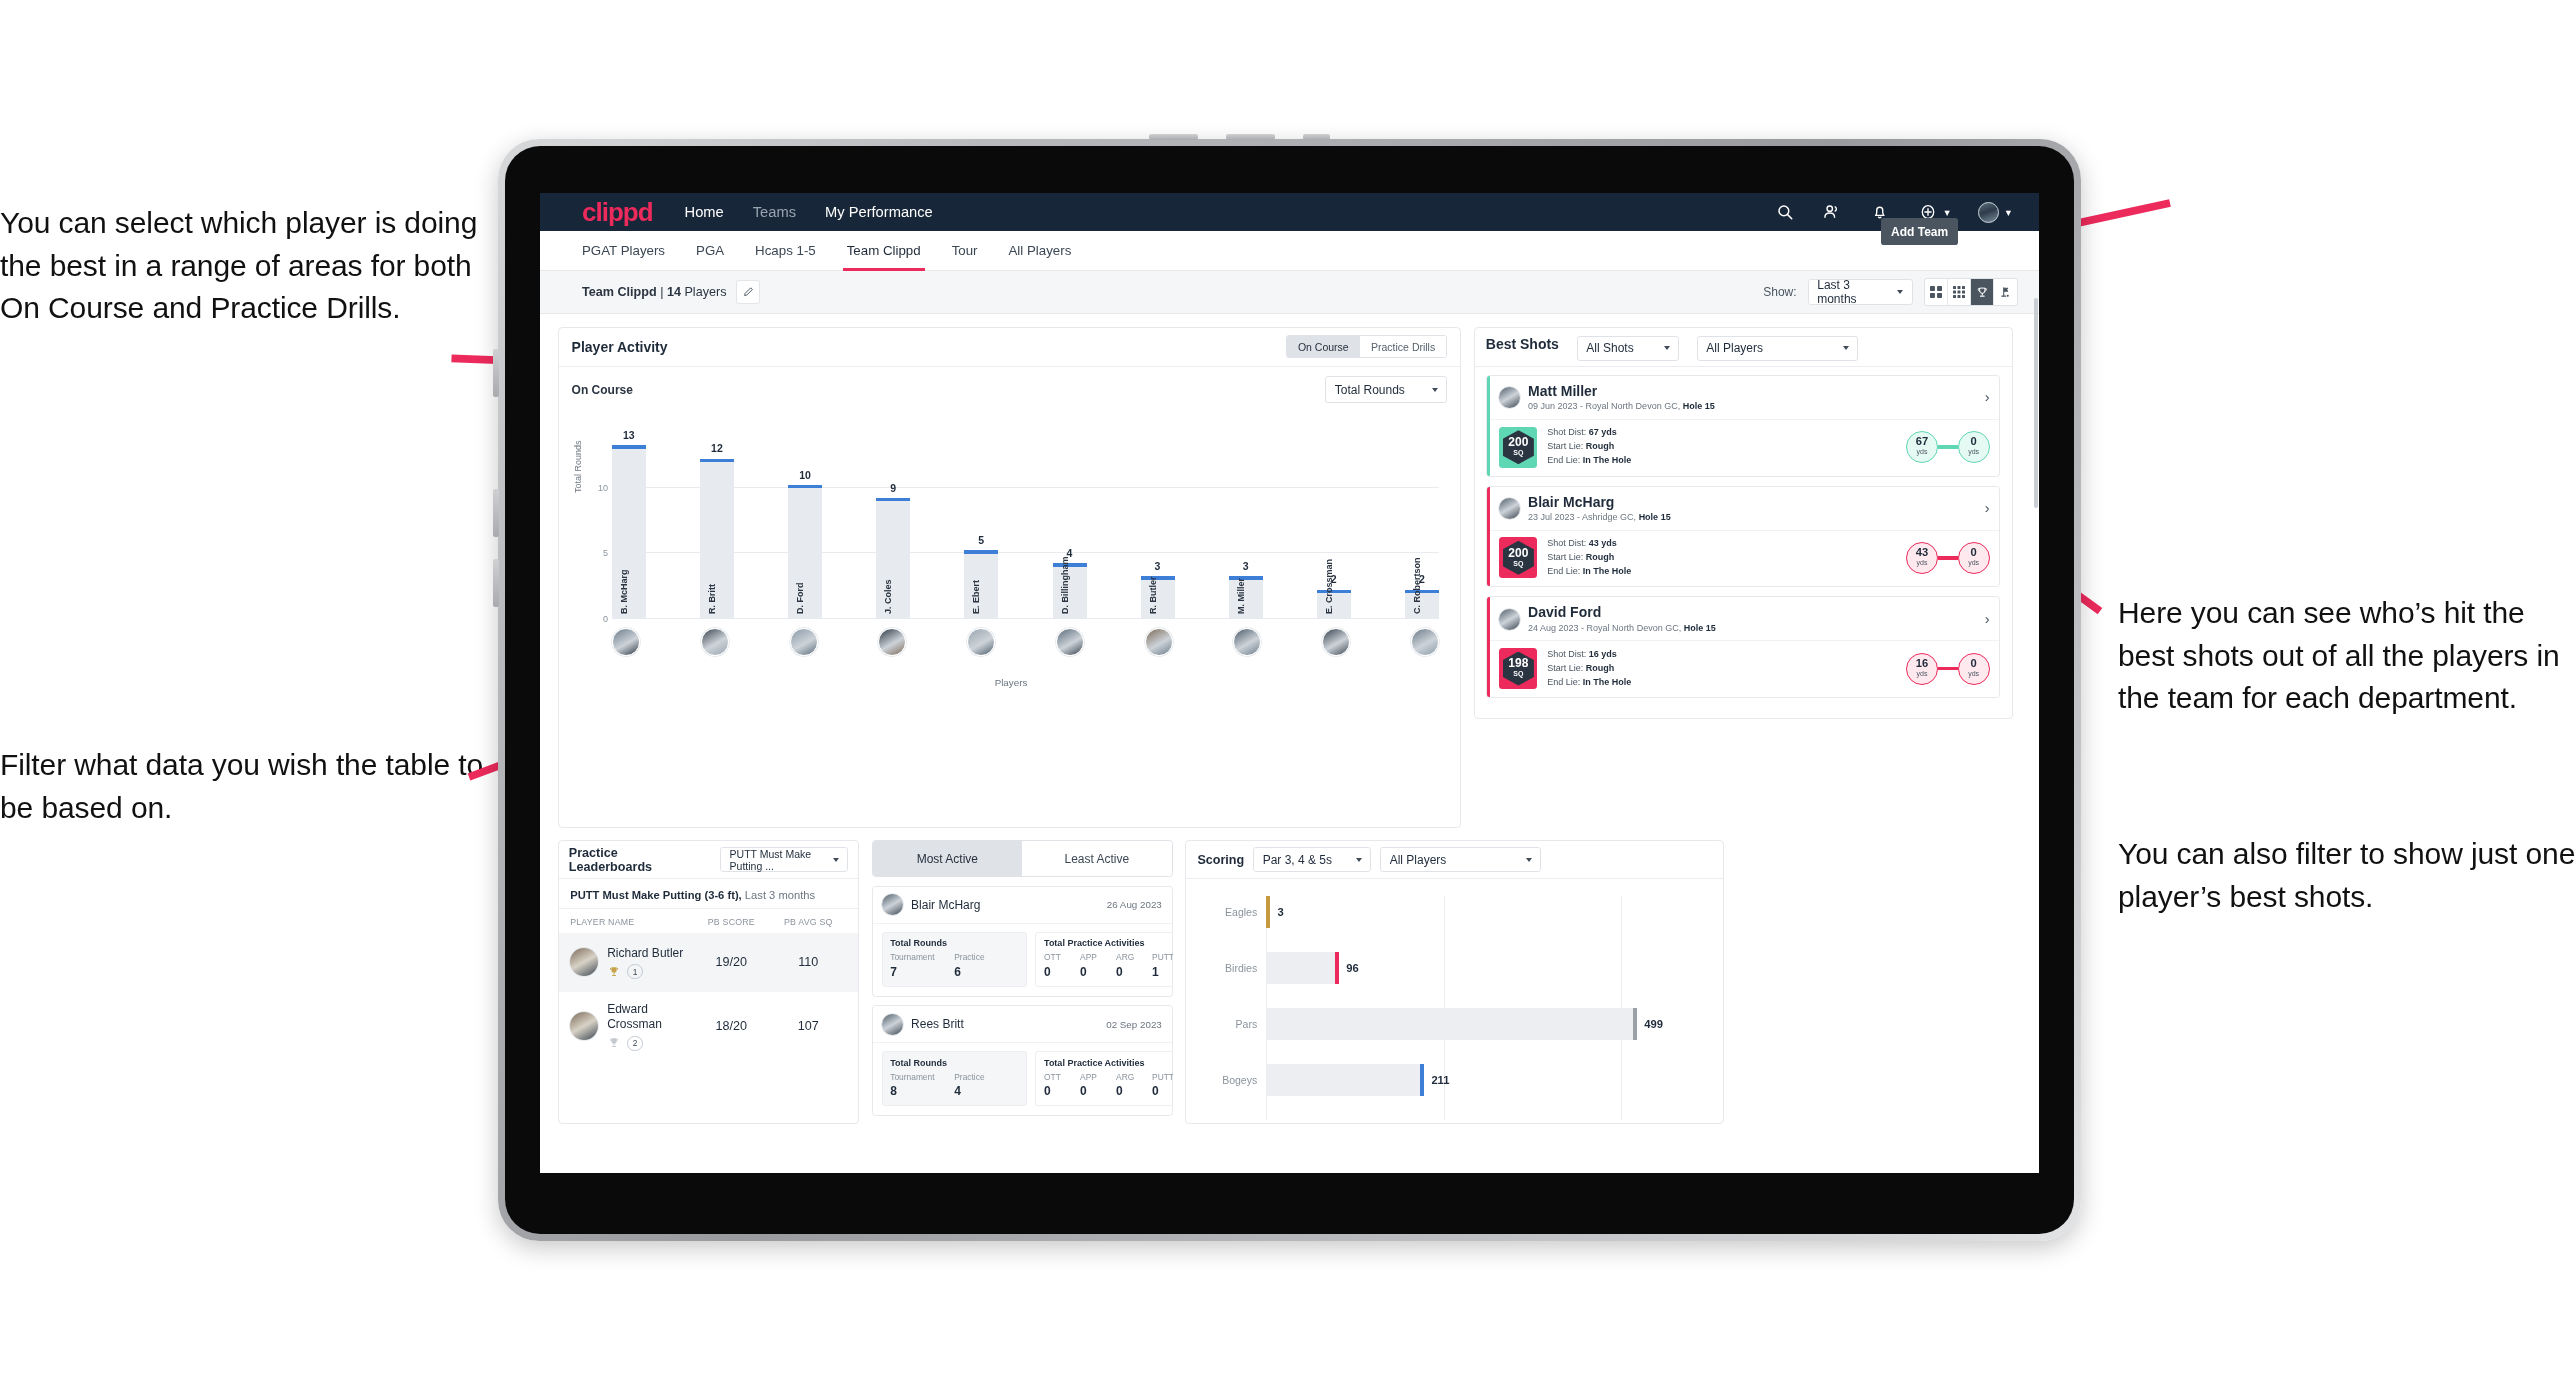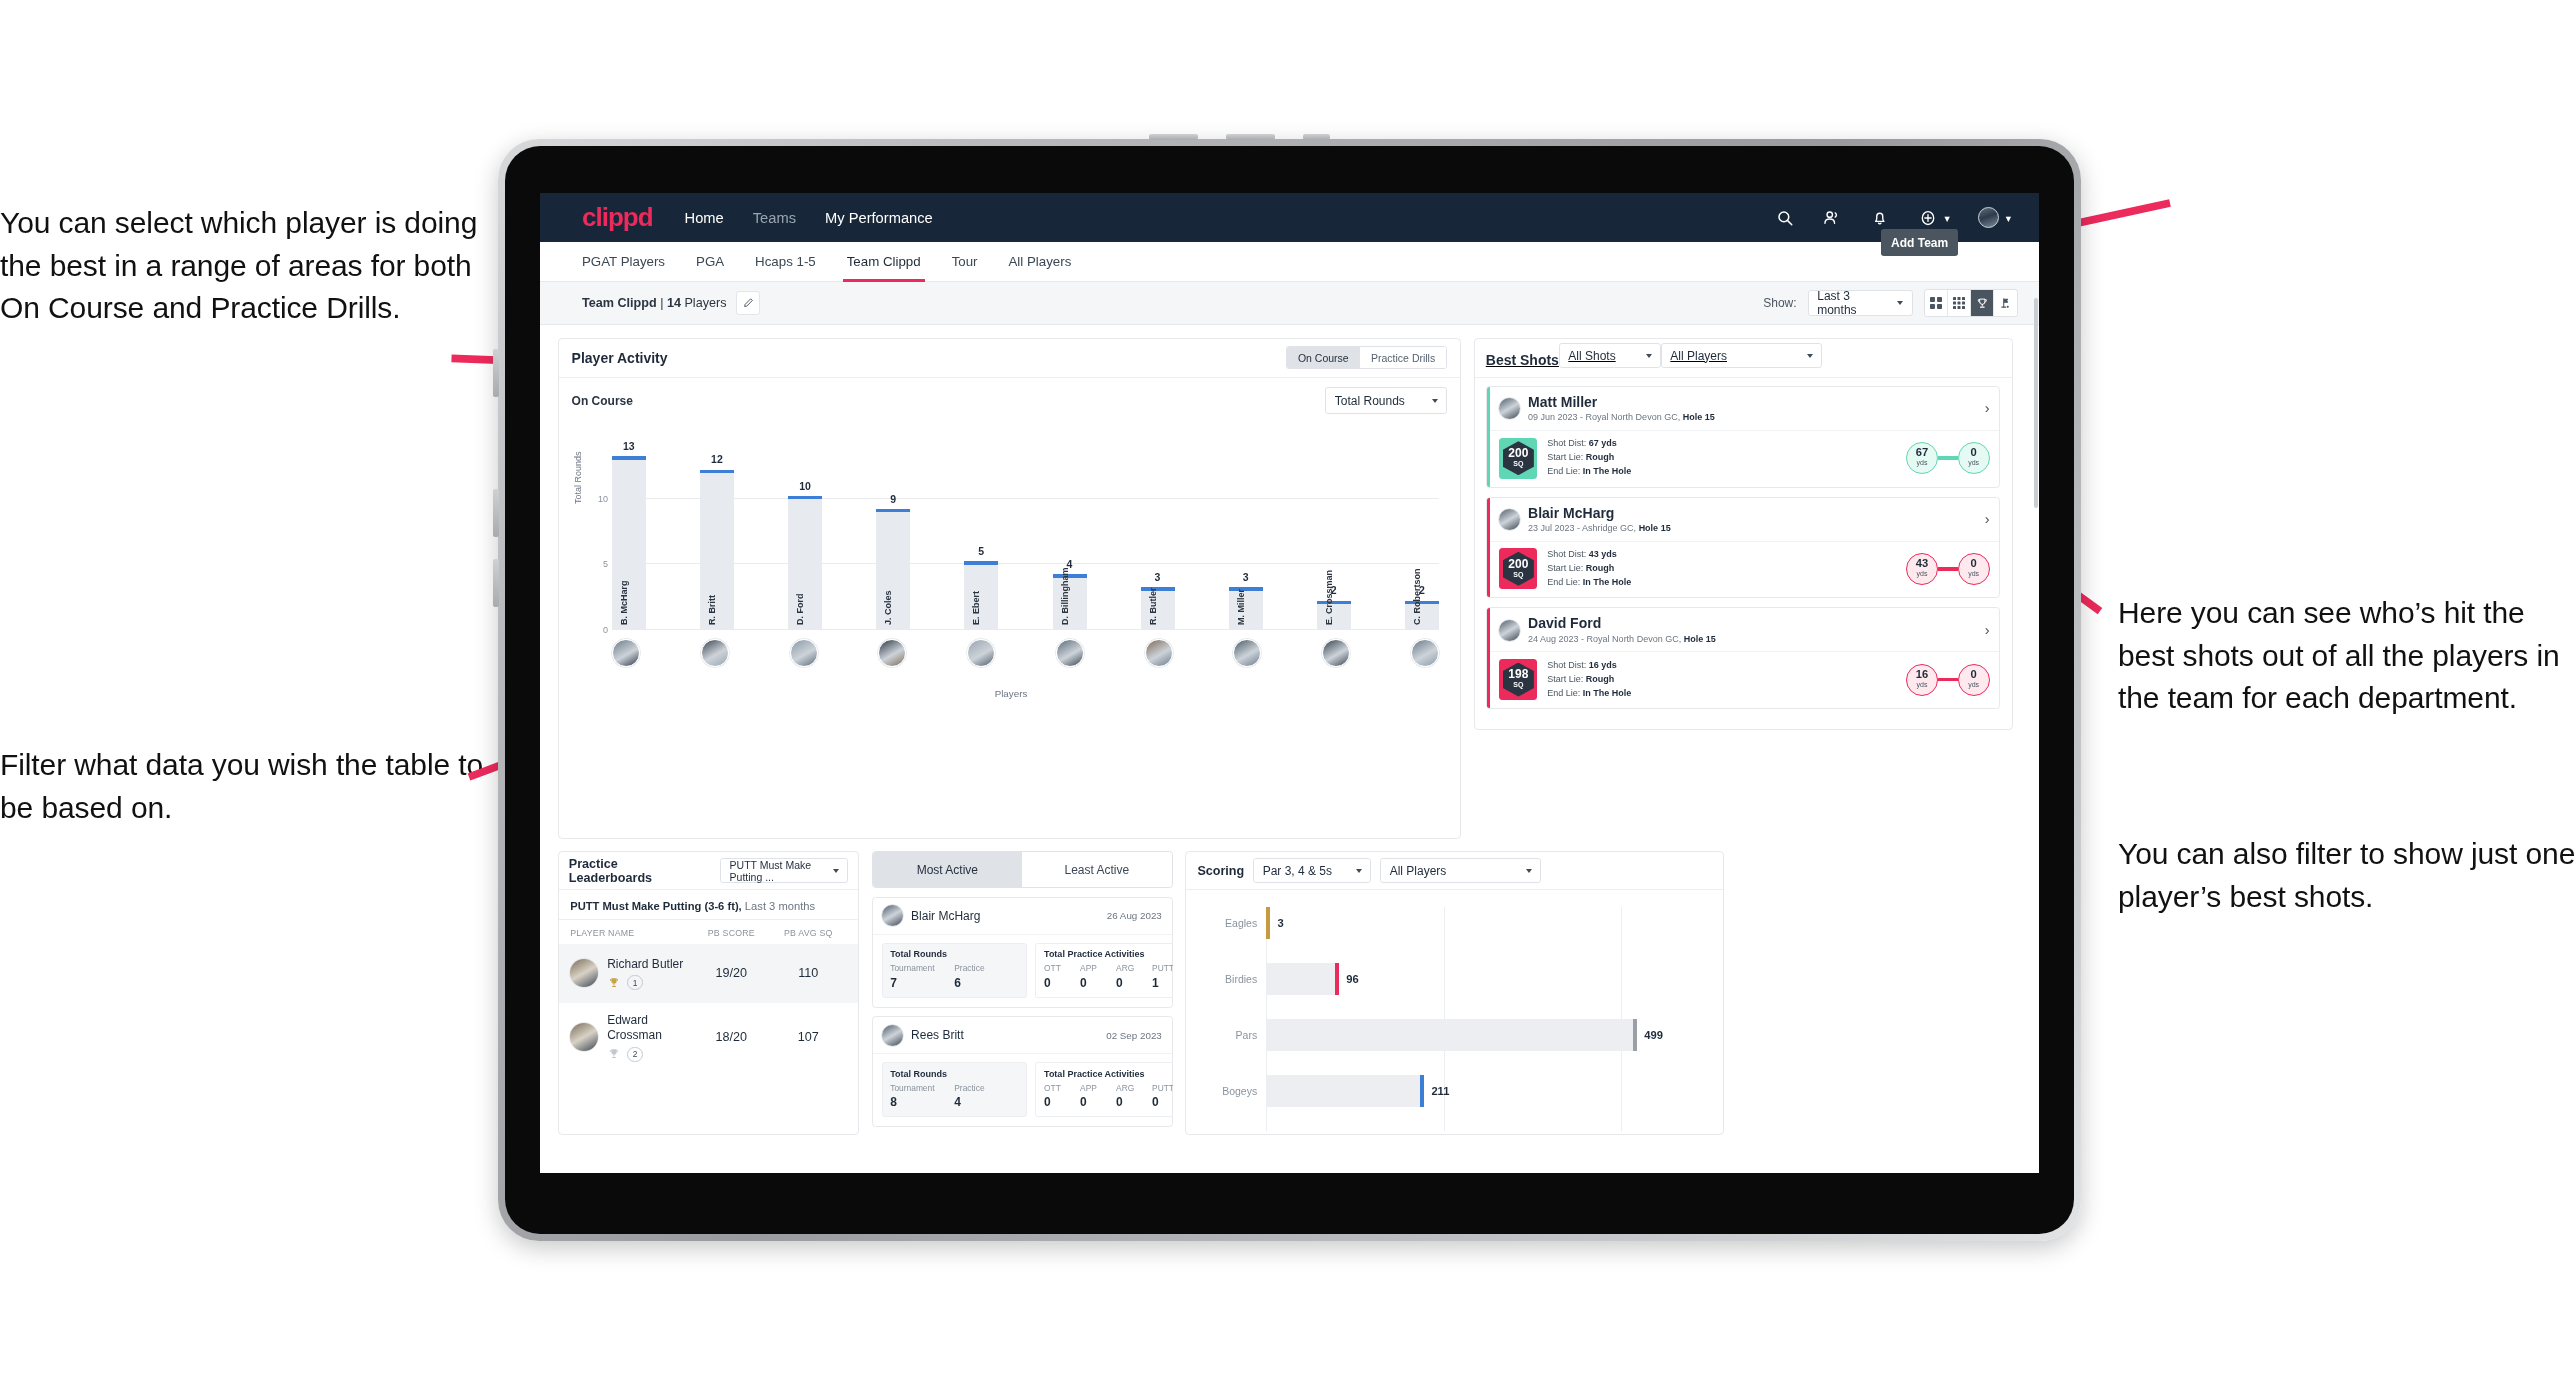--- a/index.html
+++ b/index.html
@@ -59,21 +59,21 @@
   .app {
     position: absolute;
     left: 540px; top: 193px;
     width: 1499px; height: 980px;
     background: #ffffff;
     overflow: hidden;
   }
 
   
   .topnav {
-    height: 49px; background: #172638; display: flex; align-items: center;
+    height: 38px; background: #172638; display: flex; align-items: center;
     padding: 0 28px 0 0;
   }
   .logo {
     color: #ec2a5b; font-size: 26px; font-weight: 700; letter-spacing: -1px;
     margin-left: 42px; margin-right: 32px; font-family:"Liberation Sans", sans-serif;
   }
   .navlink { color: #ffffff; font-size: 14.7px; margin-right: 29px; white-space:nowrap; }
   .navlink.dim { color: #9aa4b0; }
   .nav-right { margin-left: auto; display: flex; align-items: center; gap: 28px; }
   .nav-ico { width: 19.6px; height: 19.6px; display:flex; align-items:center; justify-content:center; }
@@ -160,21 +160,21 @@
   .bar-name {
     position:absolute; bottom:4.2px; left:50%; font-size:9px; color:#2b3542; font-weight:600;
     transform: rotate(-90deg) translateX(0); transform-origin: left bottom; white-space:nowrap;
   }
   .avatars { position:absolute; left:36px; right:7px; bottom: -9.8px; display:flex; justify-content:space-between; }
   .av { width:28px; height:28px; border-radius:50%; border:1.4px solid #fff; box-shadow:0 0 0 0.7px #dfe3e8; }
   .xaxis-title { position:absolute; left:0; right:0; bottom:-41px; text-align:center; font-size:9.8px; color:#6c7681; }
 
   
   .bs-card { width: 539px; height: 392px; position:relative; }
-  .bs-head { display:flex; align-items:flex-end; gap:0; padding: 8.4px 11.2px; border-bottom:0.7px solid #eceef1; height:39px;text-decoration:underline; }
+  .bs-head { display:flex; align-items:flex-start; gap:18px; padding: 8.4px 11.2px; border-bottom:0.7px solid #eceef1; height:39px; }
   .bs-title { font-size: 14px; font-weight:700; color:#1f2b3a; }
   .bs-head .sel { height:25px; }
   #bs-shots-select { width: 102px; }
   #bs-players-select { width: 161px; }
   .bs-list { padding: 8.4px 11.2px; display:flex; flex-direction:column; gap: 9px; }
   .shot {
     border:0.7px solid #e6e8eb; border-radius:3.5px; position:relative; overflow:hidden; background:#fff;
   }
   .shot .accent { position:absolute; left:0; top:0; bottom:0; width:3.5px; }
   .shot-hd { display:flex; align-items:center; padding: 7px 9.8px 6.3px 12.6px; gap:7.7px; }

